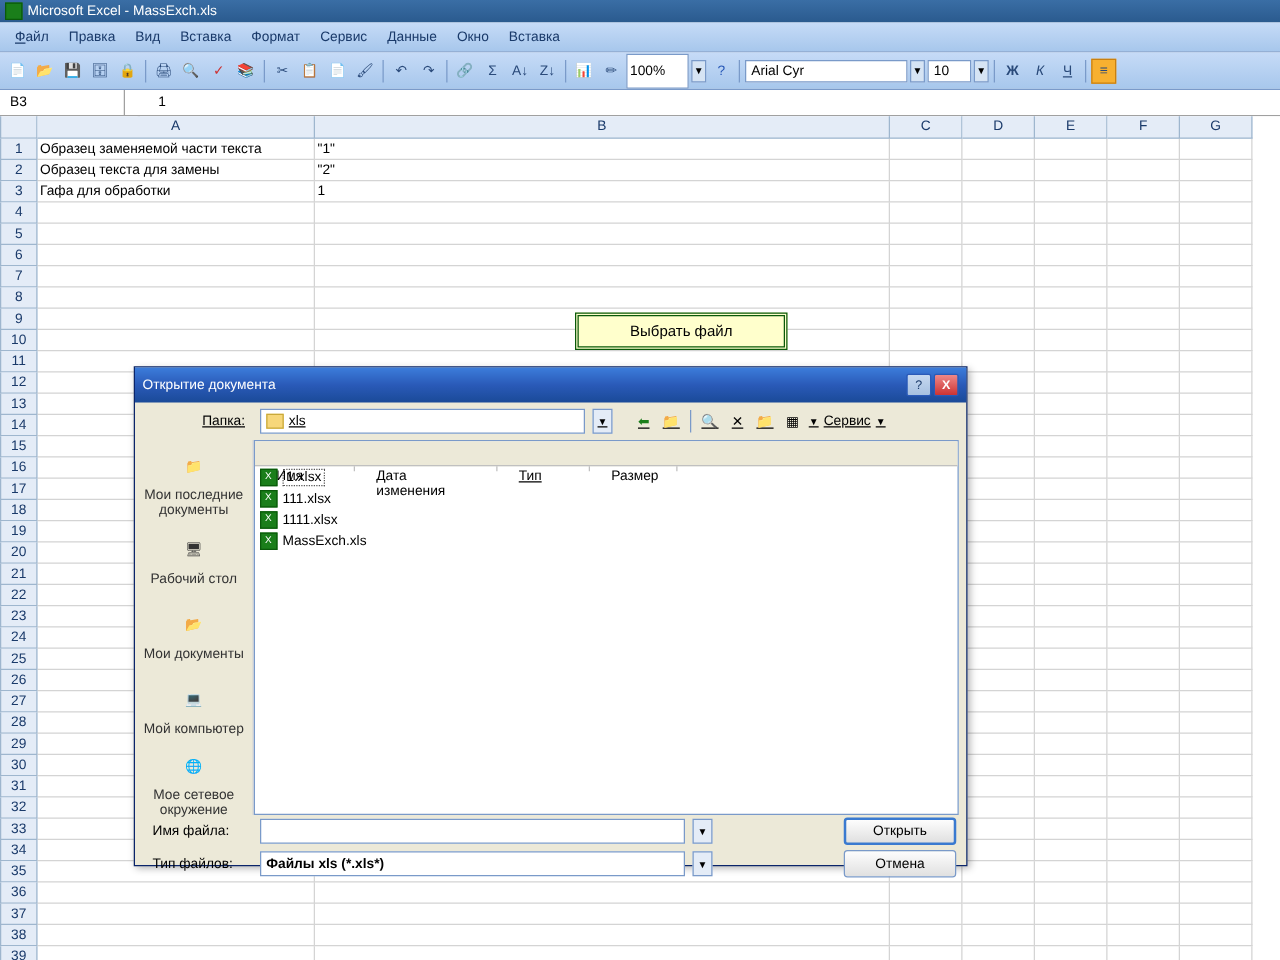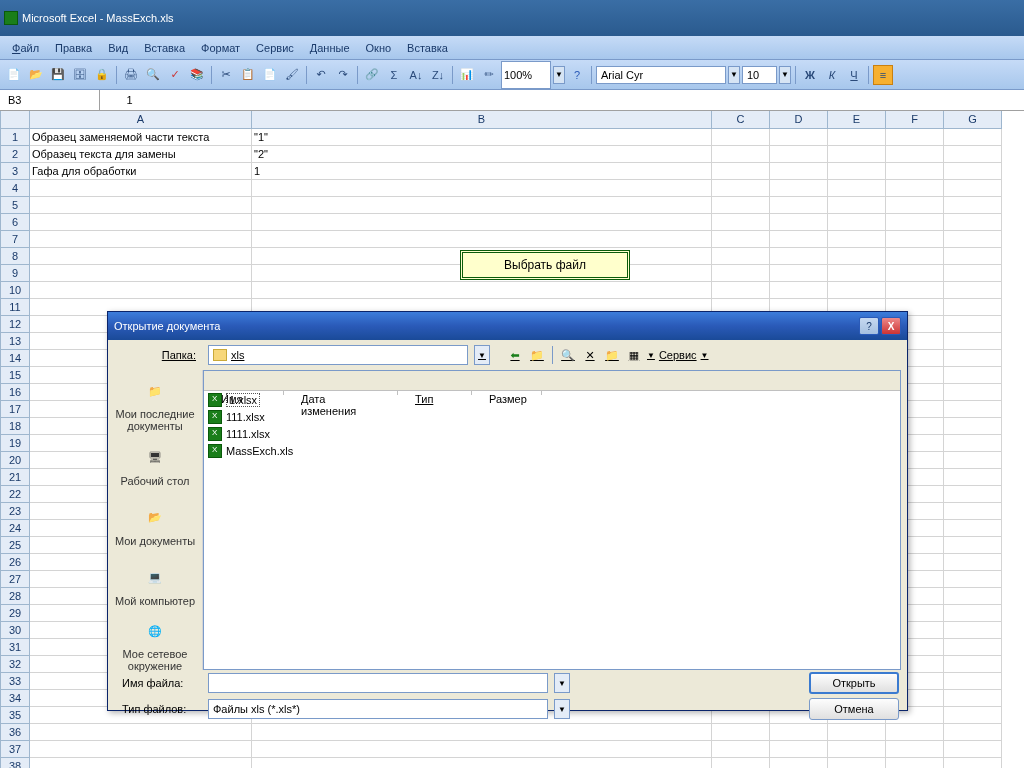--- a/index.html
+++ b/index.html
@@ -1,17 +1,17 @@
 <!DOCTYPE html>
 <html><head>
 <meta charset="utf-8">
 <style>
 *{box-sizing:border-box;margin:0;padding:0;font-family:Tahoma,Arial,sans-serif;font-size:11px;}
 body{width:1024px;height:768px;overflow:hidden;background:#fff;}
-.titlebar{height:36px;background:linear-gradient(#3a6ea5,#2a5a8e);color:#fff;display:flex;align-items:center;padding:0 4px;font-size:12px;}
+.titlebar{height:18px;background:linear-gradient(#3a6ea5,#2a5a8e);color:#fff;display:flex;align-items:center;padding:0 4px;font-size:12px;}
 .titlebar .ticon{width:14px;height:14px;background:#1a7e1a;margin-right:4px;display:inline-block;border:1px solid #0a5a0a;}
 .menubar{height:24px;background:linear-gradient(#c6dbf7,#a7c7ec);display:flex;align-items:center;padding:0 4px;border-bottom:1px solid #7a9ac9;}
 .menubar .mitem{padding:2px 8px;color:#1a3a6a;cursor:default;}
 .menubar .mitem u{text-decoration:underline;}
 .toolbar{height:30px;background:linear-gradient(#c6dbf7,#a7c7ec);display:flex;align-items:center;padding:0 4px;border-bottom:1px solid #7a9ac9;gap:2px;}
 .tbtn{width:20px;height:20px;border:1px solid transparent;display:flex;align-items:center;justify-content:center;color:#2a4a7a;font-size:11px;}
 .tsep{width:1px;height:18px;background:#7a9ac9;margin:0 2px;}
 .zoom{width:50px;height:18px;background:#fff;border:1px solid #7a9ac9;font-size:11px;padding:13px 2px;display:inline-flex;align-items:center;}
 .fontsel{width:130px;height:18px;background:#fff;border:1px solid #7a9ac9;padding:0 4px;display:flex;align-items:center;}
 .sizesel{width:35px;height:18px;background:#fff;border:1px solid #7a9ac9;padding:0 4px;display:flex;align-items:center;}
@@ -27,21 +27,21 @@
 .chA{width:222px;}
 .chB{width:460px;}
 .chOther{width:58px;}
 .row{display:flex;height:17px;}
 .rh{width:30px;background:#e4ecf7;border:1px solid #9eb6ce;border-top:none;text-align:center;line-height:16px;color:#1a3a6a;}
 .cell{border-right:1px solid #d4d4d4;border-bottom:1px solid #d4d4d4;padding:0 2px;line-height:16px;white-space:nowrap;overflow:hidden;}
 .cA{width:222px;}
 .cB{width:460px;}
 .cO{width:58px;}
 .btnchoose{position:absolute;left:460px;top:250px;width:170px;height:30px;background:#ffffcc;border:3px double #0a5a0a;display:flex;align-items:center;justify-content:center;font-size:12px;color:#000;}
-.dlg{position:absolute;left:107px;top:311px;width:801px;height:400px;background:#ece9d8;border:1px solid #0a246a;box-shadow:2px 2px 6px rgba(0,0,0,0.3);}
+.dlg{position:absolute;left:107px;top:293px;width:667px;height:400px;background:#ece9d8;border:1px solid #0a246a;box-shadow:2px 2px 6px rgba(0,0,0,0.3);}
 .dlg-title{height:28px;background:linear-gradient(#3c7ddb,#2a5ab8,#1a4a98);color:#fff;display:flex;align-items:center;padding:0 6px;font-size:12px;}
 .dlg-title .sp{flex:1;}
 .dlg-tbtn{width:20px;height:18px;margin-left:2px;display:flex;align-items:center;justify-content:center;border:1px solid #2a5ab8;font-size:10px;}
 .dlg-help{background:linear-gradient(#c6d8f0,#a6c0e0);color:#1a3a6a;border-radius:2px;}
 .dlg-close{background:linear-gradient(#e88,#c33);color:#fff;font-weight:bold;border-radius:2px;}
 .dlg-toprow{height:30px;display:flex;align-items:center;padding:4px 8px;gap:6px;text-decoration:underline;}
 .dlg-lbl{width:86px;text-align:right;padding-right:6px;}
 .foldercb{flex:0 0 260px;height:20px;background:#fff;border:1px solid #7a9ac9;display:flex;align-items:center;padding:0 4px;gap:4px;}
 .foldercb .ficon{width:14px;height:12px;background:#f7d77a;border:1px solid #c9a93a;}
 .cbdrop{width:16px;height:20px;border:1px solid #7a9ac9;background:#e4ecf7;display:flex;align-items:center;justify-content:center;font-size:8px;}
@@ -55,21 +55,21 @@
 .flhdr{height:20px;display:flex;background:#ece9d8;border-bottom:1px solid #c0c0c0;}
 .flcol{border-right:1px solid #c0c0c0;padding:2px 17px;font-size:11px;margin-top:20px;}
 .flc1{width:80px;}.flc2{width:114px;}.flc3{width:74px;text-decoration:underline;}.flc4{width:70px;}
 .flrow{display:flex;align-items:center;height:17px;padding:0 4px;gap:4px;}
 .xicon{width:14px;height:14px;background:#1a7e1a;border:1px solid #0a5a0a;display:inline-block;position:relative;}
 .xicon::after{content:"X";position:absolute;color:#fff;font-size:8px;left:3px;top:0;}
 .flrow.sel span.fn{border:1px dotted #555;padding:0 2px;}
 .dlg-bottom{padding:0 8px;}
 .brow{display:flex;align-items:center;height:26px;gap:6px;}
 .brow .bl{width:86px;text-align:left;padding-left:6px;}
-.brow .binput{flex:1;height:20px;background:#fff;border:1px solid #7a9ac9;padding:0 4px;display:flex;align-items:center;max-width:340px;}
+.brow .binput{flex:1;height:20px;background:#fff;border:1px solid #7a9ac9;padding:0 4px;display:flex;align-items:center;max-width:340px;font-weight:bold;}
 .dbtn{width:90px;height:22px;background:linear-gradient(#fdfdfd,#e0e0e0);border:1px solid #7a9ac9;border-radius:3px;display:flex;align-items:center;justify-content:center;margin-left:auto;}
 .dbtn.primary{border:2px solid #3a7ad0;}
 </style>
 </head>
 <body>
 
 <div class="titlebar">
   <span class="ticon"></span>
   <span>Microsoft Excel - MassExch.xls</span>
 </div>

